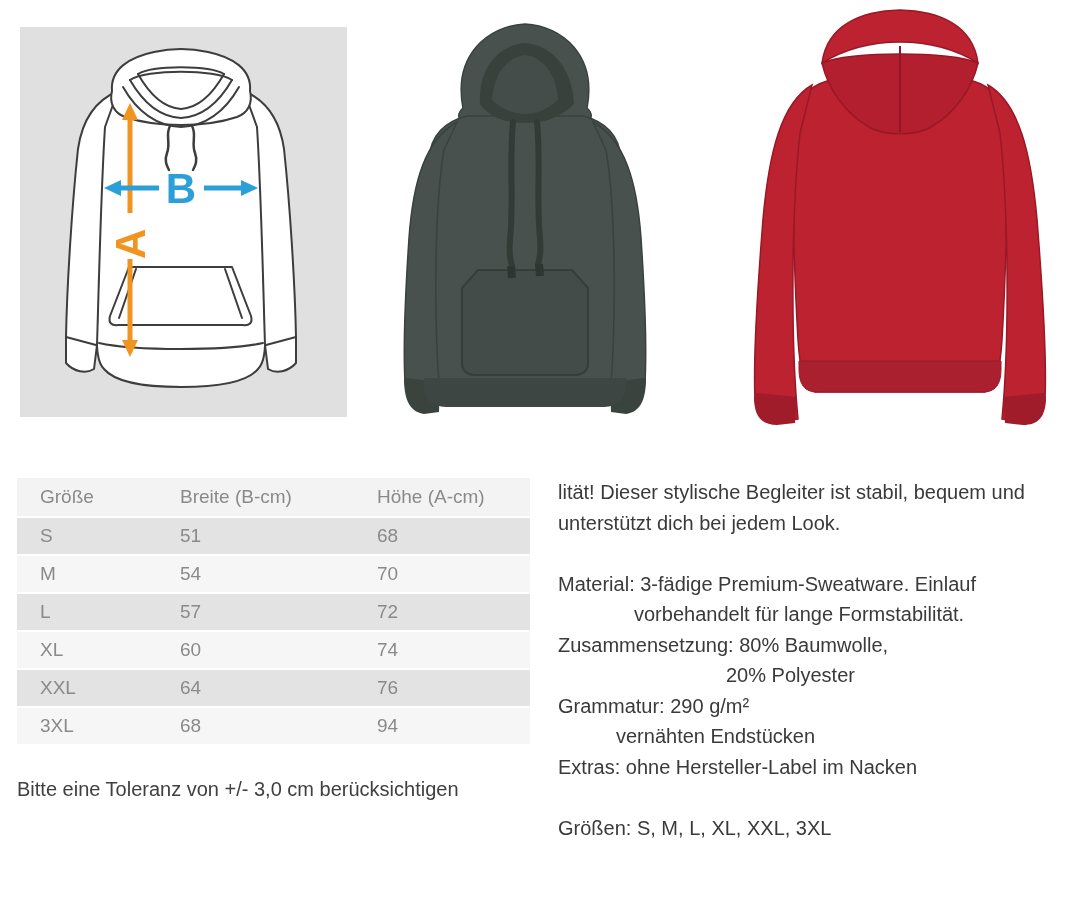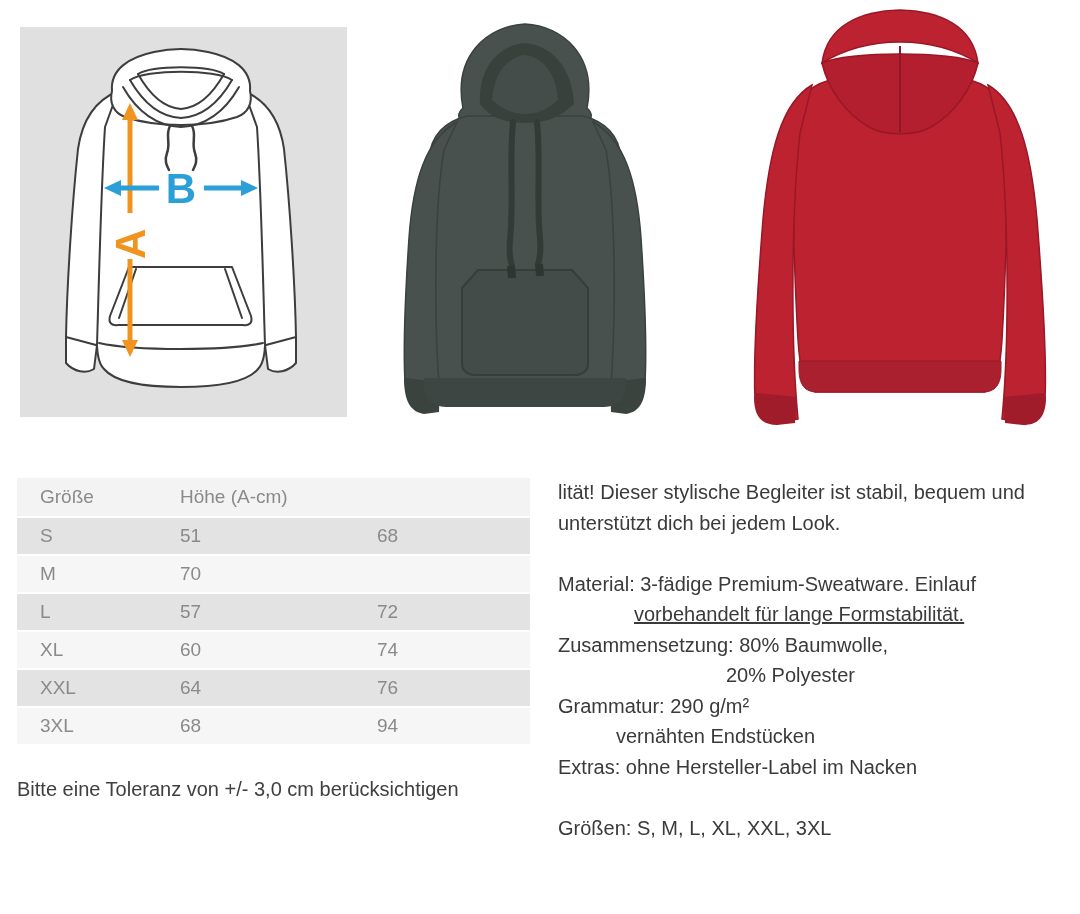--- a/index.html
+++ b/index.html
@@ -39,21 +39,21 @@
     position:absolute; left:17px; top:778px;
     font-size:20px; color:#404040; white-space:nowrap;
   }
 
   
   .description {
     position:absolute; left:558px; top:477px; width:510px;
     font-size:20px; color:#3a3a3a;
   }
   .dline { height:30.5px; line-height:30.5px; white-space:nowrap; }
-  .ind-a { padding-left:76px;text-decoration:underline; }
+  .ind-a { padding-left:76px; }
   .ind-b { padding-left:168px; }
   .ind-c { padding-left:58px; }
 </style>
 </head>
 <body>
 
 <div class="diagram-box">
   <svg viewBox="0 0 327 390">
     <g fill="#ffffff" stroke="#3d3d3d" stroke-width="2" stroke-linejoin="round" stroke-linecap="round">
 
@@ -152,29 +152,31 @@
 
     <path d="M 84,356 L 286,356 L 286,364 C 286,380 280,387 268,387 L 102,387 C 90,387 84,380 84,364 Z" fill="#aa202e" stroke="#9a1826" stroke-width="1"></path>
     <path d="M 39,392 C 39,412 47,420 62,420 L 80,418 L 82,392 L 41,388 Z" fill="#a01c2a"></path>
     <path d="M 331,392 C 331,412 323,420 308,420 L 290,418 L 288,392 L 329,388 Z" fill="#a01c2a"></path>
   </svg>
 </div>
 
 <div class="size-table">
   <div class="t-row t-head">
     <div>Größe</div>
+    <div>Breite (B-cm)</div>
     <div>Höhe (A-cm)</div>
   </div>
   <div class="t-row t-odd">
     <div>S</div>
     <div>51</div>
     <div>68</div>
   </div>
   <div class="t-row t-even">
     <div>M</div>
+    <div>54</div>
     <div>70</div>
   </div>
   <div class="t-row t-odd">
     <div>L</div>
     <div>57</div>
     <div>72</div>
   </div>
   <div class="t-row t-even">
     <div>XL</div>
     <div>60</div>

